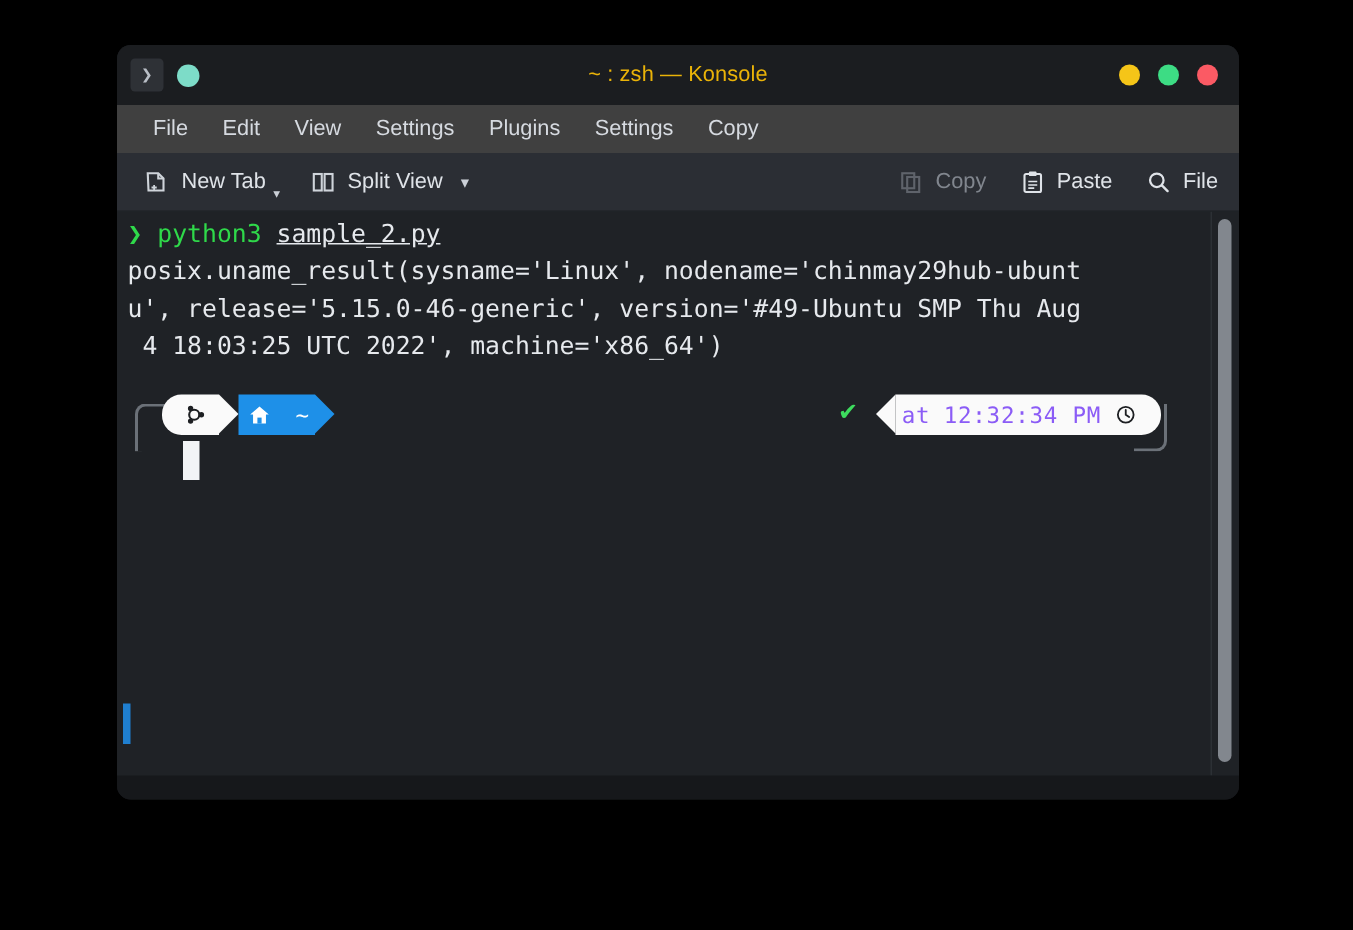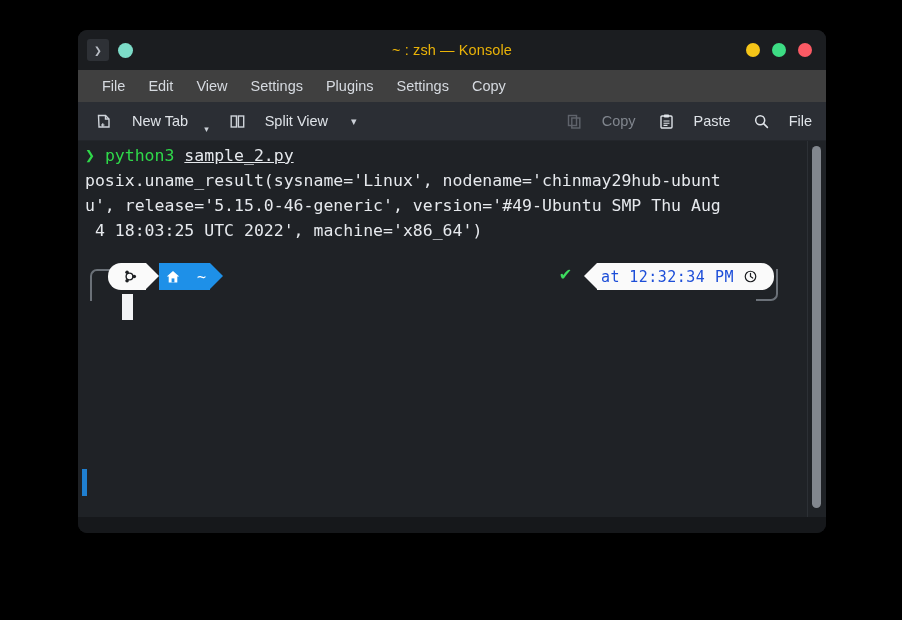--- a/index.html
+++ b/index.html
@@ -115,21 +115,21 @@
   .tool-group-left { display: flex; align-items: center; gap: 20px; }
   .tool-group-right {
     margin-left: auto;
     display: flex;
     align-items: flex-start;
     gap: 22px;
   }
   .tool-btn {
     display: flex;
     align-items: center;
-    gap: 19px;
+    gap: 8px;
     color: #dfe3e8;
     font-size: 14.5px;
     white-space: nowrap;
   }
   .tool-btn.disabled { color: #81868e; }
   .tool-btn.disabled svg { opacity: 0.55; }
   .tool-ico { display: flex; align-items: center; }
   .chev-small {
     color: #cbd0d7;
     font-size: 9px;
@@ -226,21 +226,21 @@
     border-left: 13px solid #1e90e8;
   }
   .arrow-left-white {
     width: 0; height: 0;
     border-top: 13.5px solid transparent;
     border-bottom: 13.5px solid transparent;
     border-right: 13px solid #fafafa;
   }
   .seg-white-r {
     background: #fafafa;
-    color: #1d4ed8;
+    color: #8b5cf6;
     padding: 0 16px 0 4px;
     border-top-right-radius: 13px;
     border-bottom-right-radius: 13px;
     display: flex;
     align-items: center;
     gap: 9px;
     letter-spacing: 0.5px;
   }
   .check-ok {
     position: absolute;

